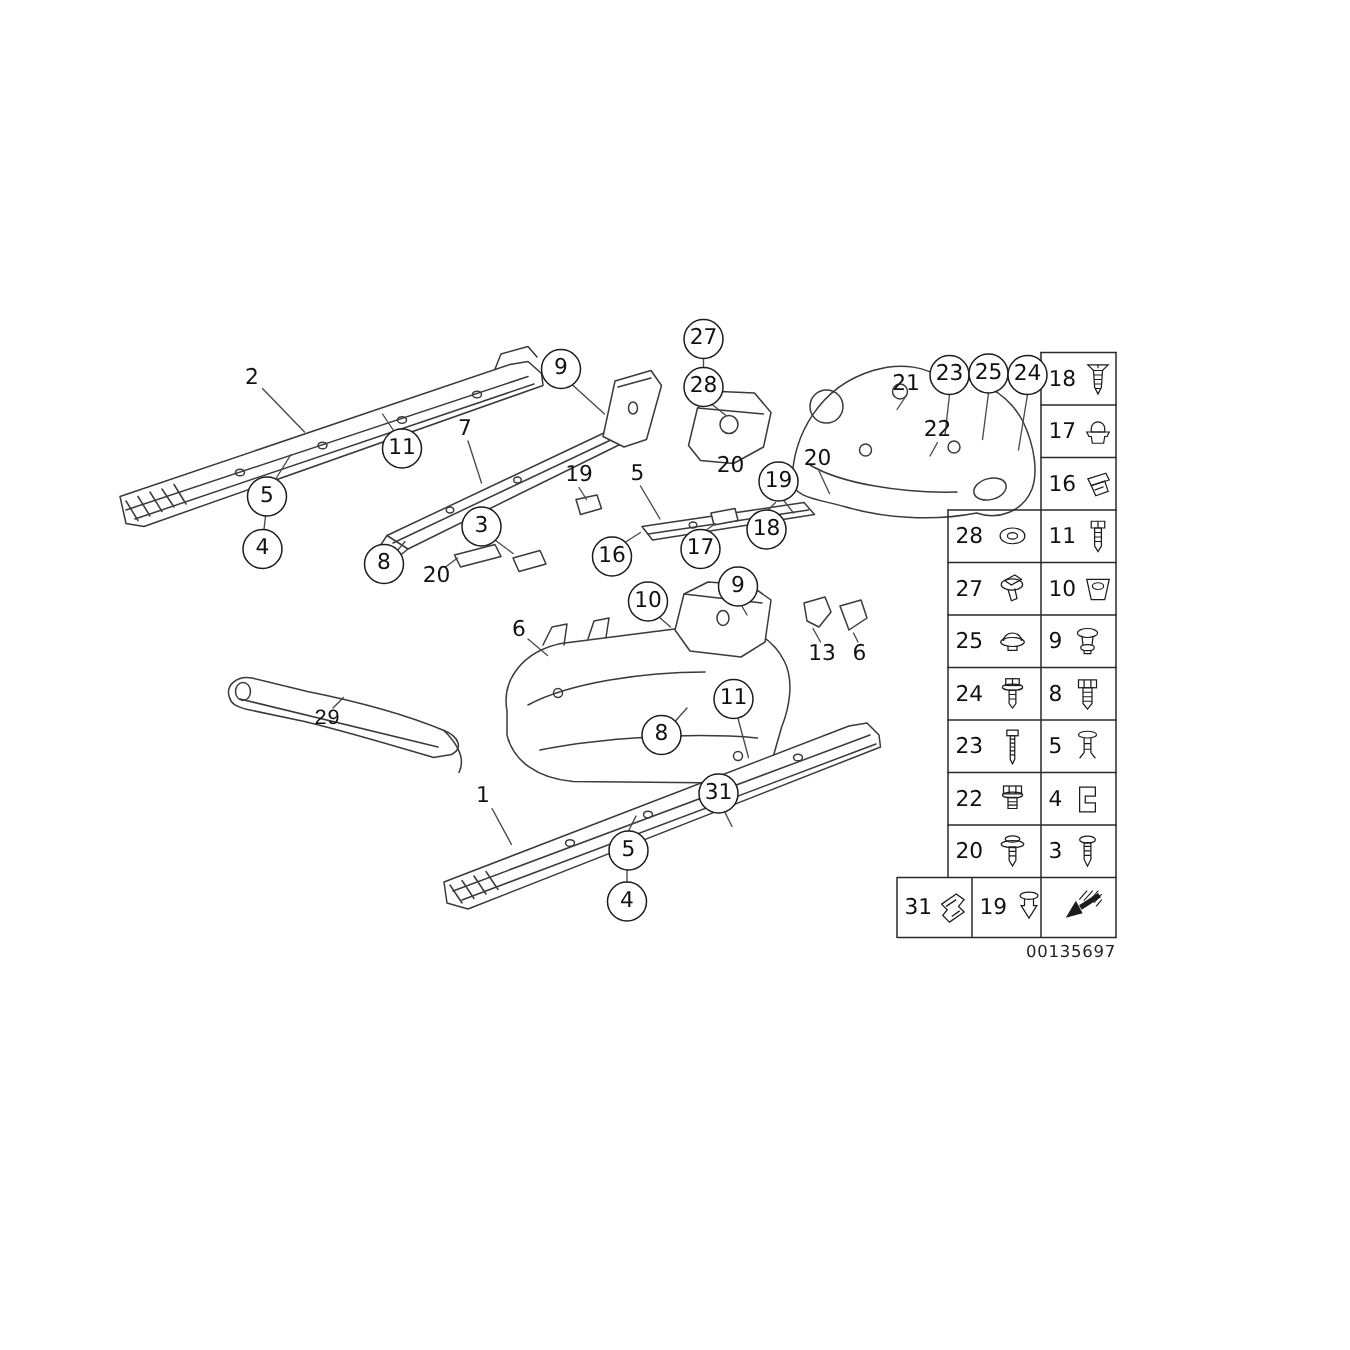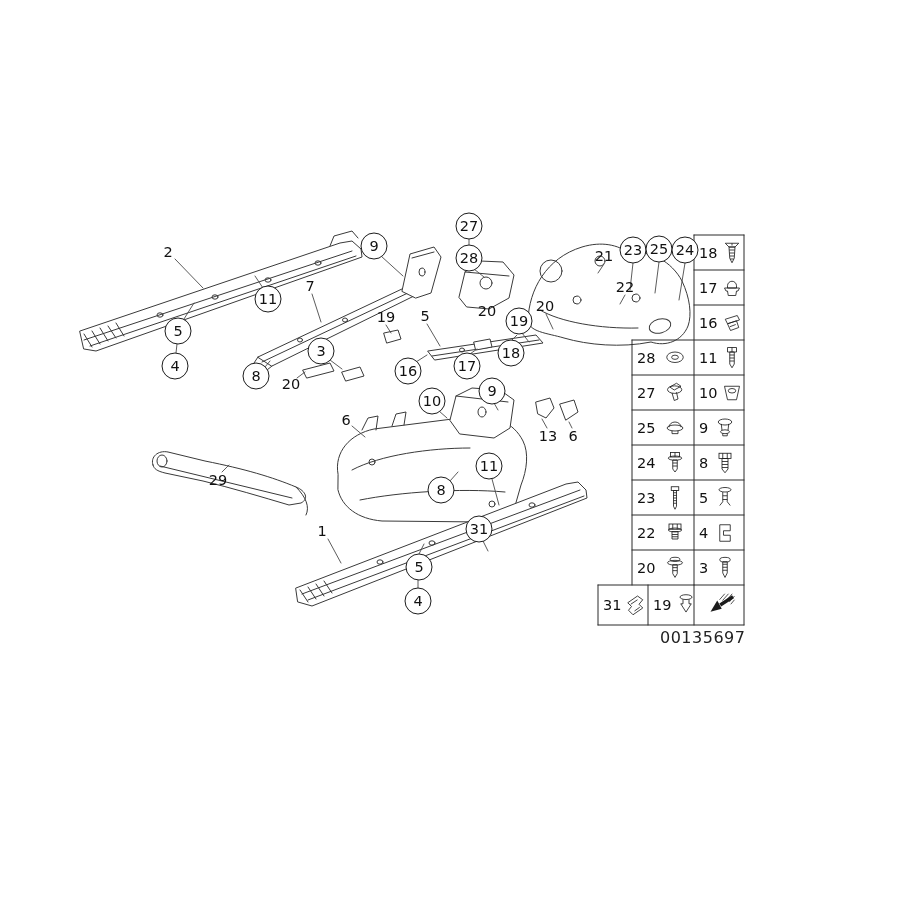--- a/index.html
+++ b/index.html
@@ -11,21 +11,21 @@
   #callout-layer,#legend-layer{position:absolute;left:0;top:0;width:900px;height:900px;pointer-events:none;}
   .callout{position:absolute;transform:translate(-50%,-50%);font-size:14.5px;line-height:1;color:#111;white-space:nowrap;}
   .callout.circle{
     width:27px;height:27px;border:1.4px solid #1c1c1c;border-radius:50%;background:#fff;
     display:flex;align-items:center;justify-content:center;box-sizing:border-box;
   }
   .lcell{position:absolute;display:flex;align-items:center;box-sizing:border-box;padding:0 2px 0 5px;}
   .lnum{font-size:14.5px;color:#111;flex:0 0 auto;}
   .licon{width:30px;height:30px;flex:0 0 auto;margin-left:auto;margin-right:2px;}
   .lcell.icon-only .licon{margin:auto;}
-  .code{position:absolute;left:660px;top:628px;width:84px;text-align:right;font-size:16px;color:#222;letter-spacing:0.5px;}
+  .code{position:absolute;left:660px;top:628px;width:84px;text-align:right;font-size:11px;color:#222;letter-spacing:0.5px;}
 </style>
 </head>
 <body>
 
 <svg width="0" height="0" style="position:absolute">
 <defs>
   <g id="i-countersunk-screw" stroke="#1c1c1c" stroke-width="1.1" fill="none">
     <path d="M11,5 H29 L24,10 H16 Z"></path>
         <path d="M20,5 v3"></path>
     <path d="M16,10 h8 l-1,15 -3,6 -3,-6 Z"></path>
@@ -301,21 +301,21 @@
       <div class="callout circle" style="left: 256px; top: 376px;">8</div>
       <div class="callout label" style="left: 291px; top: 384px;">20</div>
       <div class="callout circle" style="left: 408px; top: 371px;">16</div>
       <div class="callout circle" style="left: 467px; top: 366px;">17</div>
       <div class="callout circle" style="left: 511px; top: 353px;">18</div>
       <div class="callout circle" style="left: 432px; top: 401px;">10</div>
       <div class="callout circle" style="left: 492px; top: 391px;">9</div>
       <div class="callout label" style="left: 548px; top: 436px;">13</div>
       <div class="callout label" style="left: 573px; top: 436px;">6</div>
       <div class="callout label" style="left: 346px; top: 420px;">6</div>
-      <div class="callout label" style="left: 218px; top: 480px;">29</div>
+      <div class="callout label" style="left: 218px; top: 480px; font-family: Liberation Mono, monospace;">29</div>
       <div class="callout circle" style="left: 441px; top: 490px;">8</div>
       <div class="callout circle" style="left: 489px; top: 466px;">11</div>
       <div class="callout circle" style="left: 479px; top: 529px;">31</div>
       <div class="callout label" style="left: 322px; top: 531px;">1</div>
       <div class="callout circle" style="left: 419px; top: 567px;">5</div>
       <div class="callout circle" style="left: 418px; top: 601px;">4</div>
     </div>
   <div id="legend-layer">
       <div class="lcell" style="left: 694px; top: 235px; width: 50px; height: 35px;">
         <span class="lnum">18</span>

